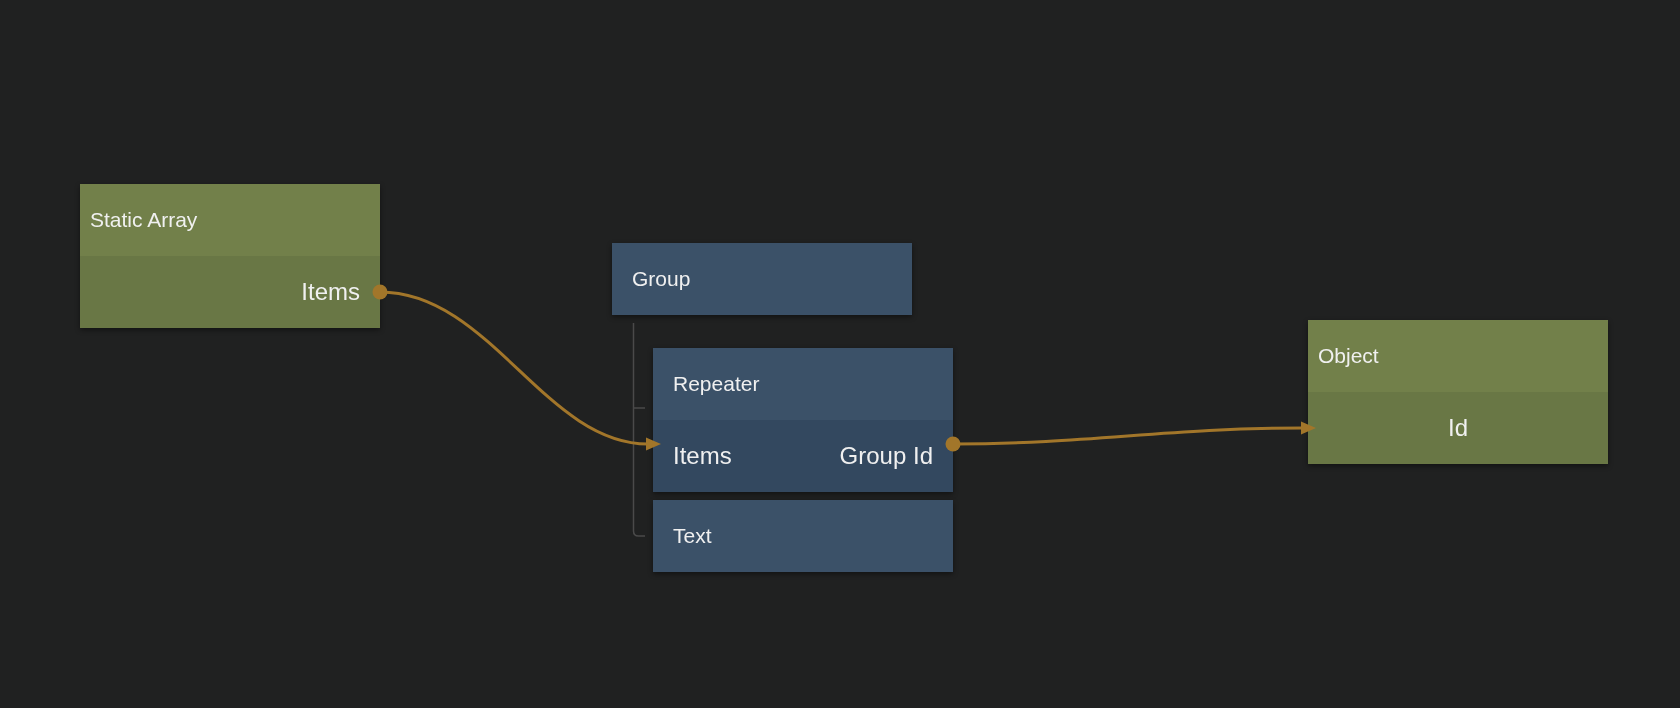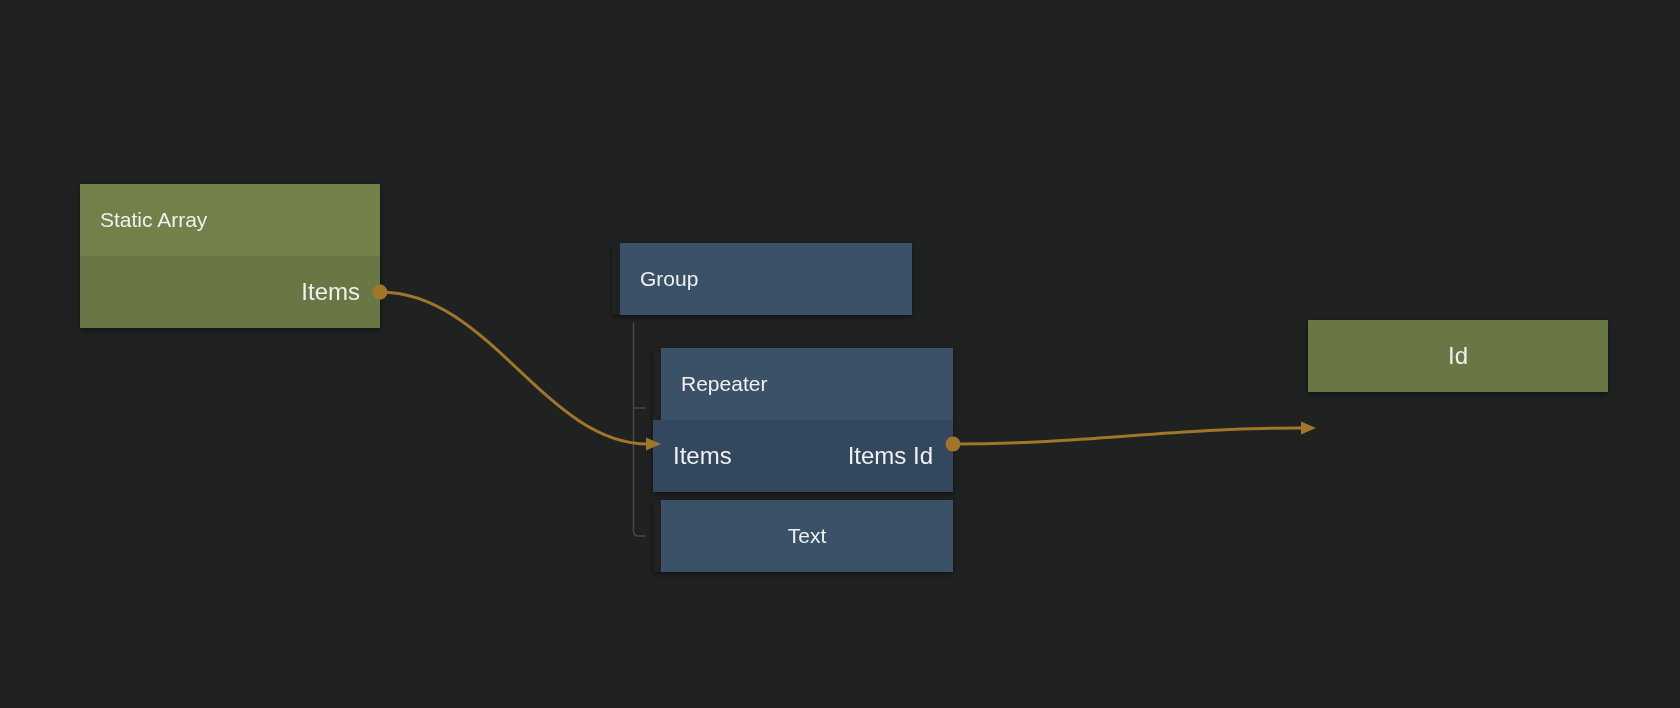--- a/index.html
+++ b/index.html
@@ -39,29 +39,29 @@
     padding:0 20px;
     font-size:24px;
     display:flex;
     align-items:center;
     white-space:nowrap;
   }
   .node-row.out-only { justify-content:flex-end; }
   .node-row.in-only  { justify-content:center; }
   .node-row.in-out   { justify-content:space-between; }
 
-  .olive .node-header { background:var(--array-header); }
+  .olive .node-header { background:var(--array-header);padding-left:10px; }
   .olive .node-row    { background:var(--array-body); }
-  .blue  .node-header { background:var(--group-header);margin-left:8px; }
+  .blue  .node-header { background:var(--group-header); }
   .blue  .node-row    { background:var(--group-body); }
 
   #node-static-array { left:80px;   top:184px; }
   #node-group        { left:612px;  top:243px; }
   #node-repeater     { left:653px;  top:348px; }
-  #node-text         { left:653px;  top:500px;text-align:center; }
+  #node-text         { left:653px;  top:500px; }
   #node-object       { left:1308px; top:320px; }
 
   svg.connections-layer {
     position:absolute; left:0; top:0;
     pointer-events:none;
   }
   .tree-line { stroke:var(--tree-line); stroke-width:1.5; fill:none; }
   .wire-path { stroke:var(--wire); stroke-width:3; fill:none; }
   .arrowhead { fill:var(--wire); }
   .port-dot  { fill:var(--port); }
@@ -79,29 +79,30 @@
   </div>
 
   <div class="node blue" id="node-group">
     <div class="node-header">Group</div>
   </div>
 
   <div class="node blue" id="node-repeater">
     <div class="node-header">Repeater</div>
     <div class="node-row in-out">
       <span>Items</span>
-      <span>Items Id</span>
+      <span>Group Id</span>
     </div>
   </div>
 
   <div class="node blue" id="node-text">
     <div class="node-header">Text</div>
   </div>
 
   <div class="node olive" id="node-object">
+    <div class="node-header">Object</div>
     <div class="node-row in-only">
       <span>Id</span>
     </div>
   </div>
 
   <svg class="connections-layer" width="1680" height="708" viewBox="0 0 1680 708">
 
     <path class="tree-line" d="M 633.5 323 L 633.5 531 Q 633.5 536 638.5 536 L 645 536"></path>
     <path class="tree-line" d="M 633.5 408 L 645 408"></path>
 

